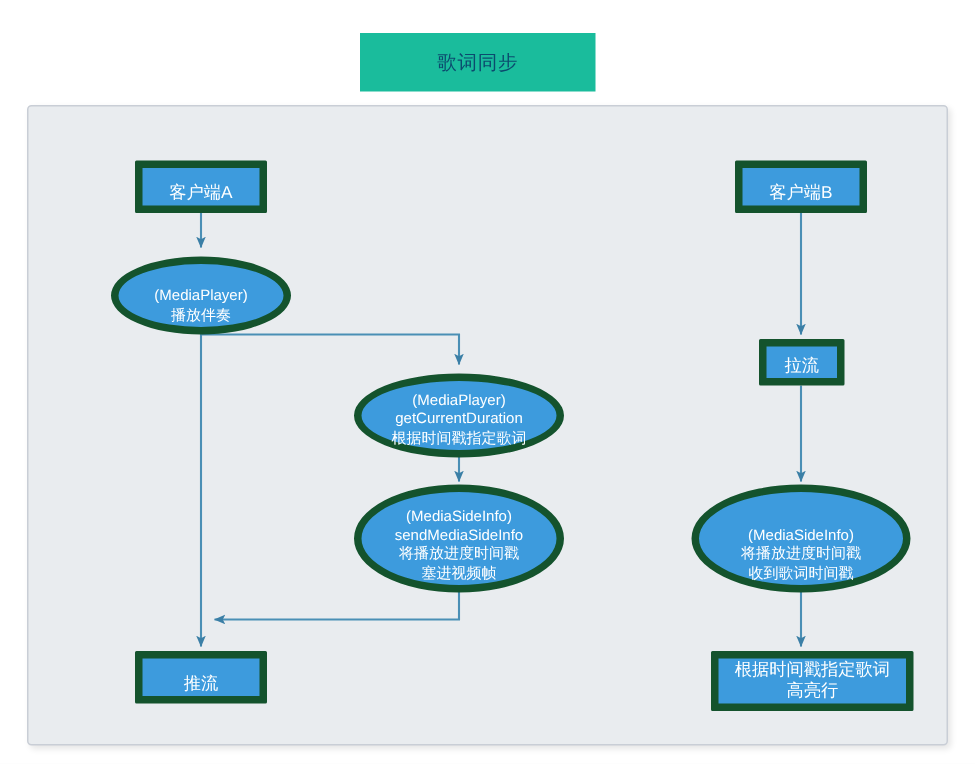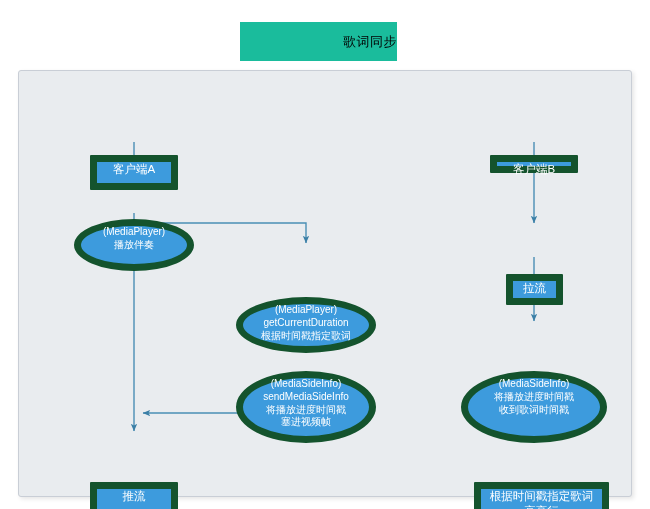--- a/index.html
+++ b/index.html
@@ -22,25 +22,25 @@
     background: #ffffff;
   }
   
   .title-banner {
     position: absolute;
     left: 240px;
     top: 22px;
     width: 157px;
     height: 39px;
     background: #1abc9c;
-    color: #000000;
+    color: #0c4a6e;
     font-size: 13px;
     display: flex;
     align-items: center;
-    justify-content: flex-end;
+    justify-content: center;
     letter-spacing: 0.5px;
   }
   
   .diagram-container {
     position: absolute;
     left: 18px;
     top: 70px;
     width: 614px;
     height: 427px;
     background: #e9ecef;
@@ -59,32 +59,31 @@
     position: absolute;
     left: 0; top: 0;
     width: 614px;
     height: 427px;
     overflow: visible;
   }
   
   .node {
     position: absolute;
     background: #3d9bdd;
-    border: 7px solid #14532d;
+    border: 5px solid #14532d;
     color: #ffffff;
     display: flex;
     flex-direction: column;
     align-items: center;
-    justify-content: flex-start;
+    justify-content: flex-end;
     text-align: center;
     box-sizing: border-box;
     line-height: 1.28;
     font-size: 11.5px;
     z-index: 2;
-    margin-top: 48px;
   }
   .node.box {
     border-radius: 1px;
   }
   .node.ellipse {
     border-radius: 50%;
     font-size: 10px;
   }
   .node .ln { display: block; white-space: nowrap; }
 </style>
@@ -159,21 +158,21 @@
         <span class="ln">(MediaSideInfo)</span>
         <span class="ln">sendMediaSideInfo</span>
         <span class="ln">将播放进度时间戳</span>
         <span class="ln">塞进视频帧</span>
       </div>
 
       <div class="node box" style="left:71px; top:363px; width:88px; height:35px;">
         <span class="ln">推流</span>
       </div>
 
-      <div class="node box" style="left:471px; top:36px; width:88px; height:18px;">
+      <div class="node box" style="left:471px; top:36px; width:88px; height:35px;">
         <span class="ln">客户端B</span>
       </div>
 
       <div class="node box" style="left:487px; top:155px; width:57px; height:31px;">
         <span class="ln">拉流</span>
       </div>
 
       <div class="node ellipse" style="left:442px; top:252px; width:146px; height:72px;">
         <span class="ln">(MediaSideInfo)</span>
         <span class="ln">将播放进度时间戳</span>

